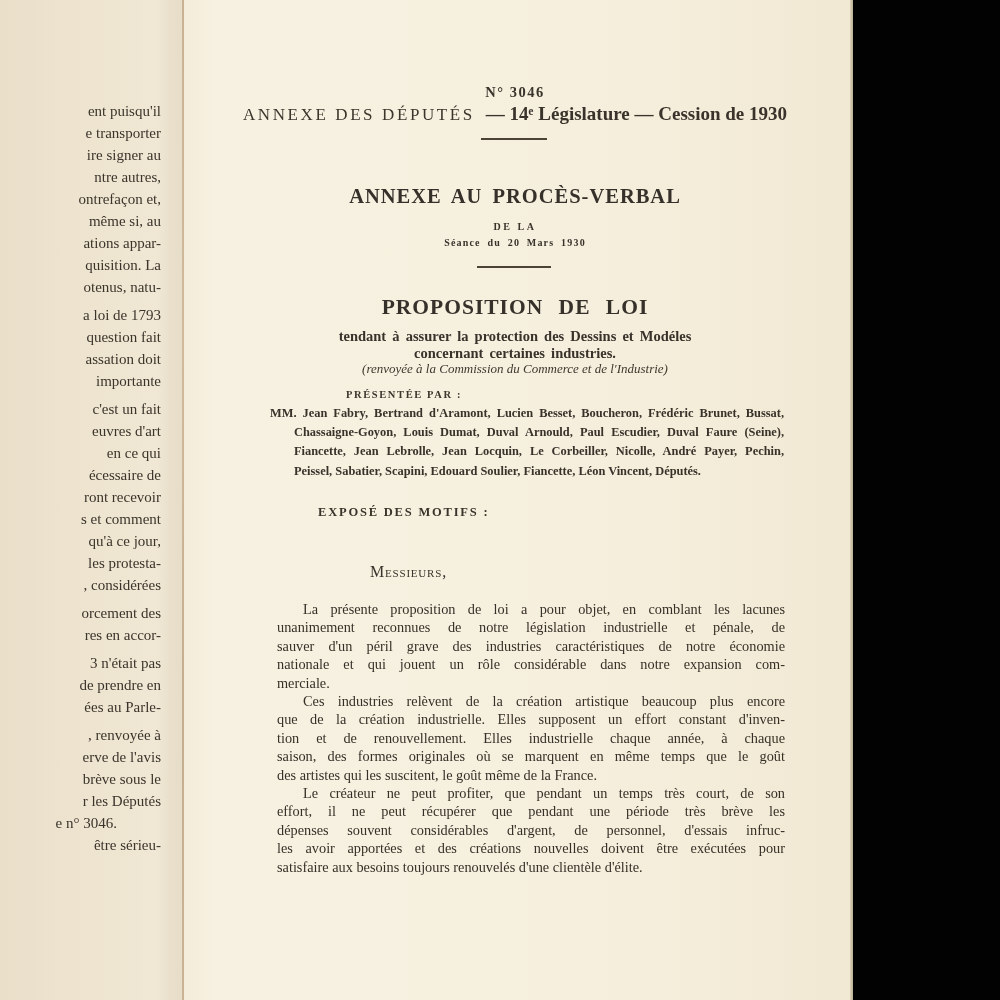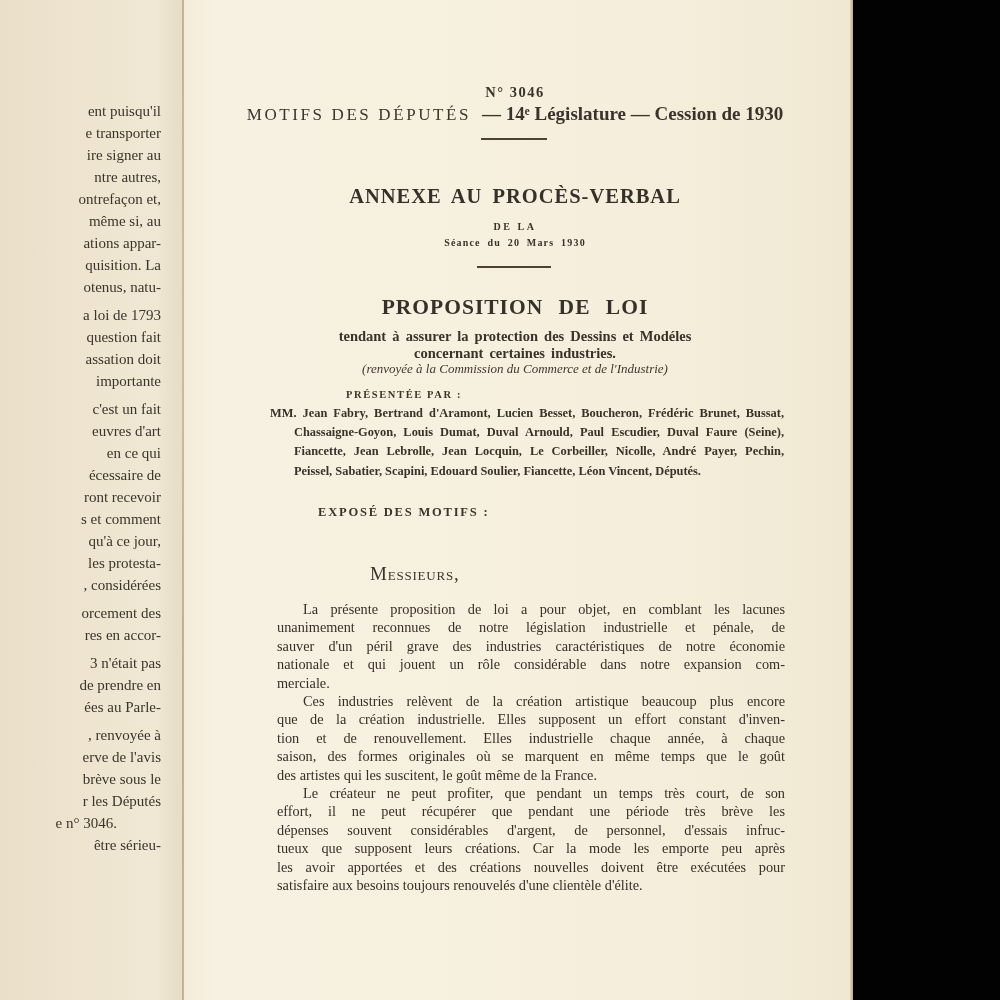--- a/index.html
+++ b/index.html
@@ -58,21 +58,21 @@
 
   .authors{
     position:absolute;left:270px;top:404px;width:514px;
     font-size:12.4px;line-height:19.2px;color:#38322a;font-weight:600;
   }
   .a-line{text-align:justify;text-align-last:justify;white-space:normal;}
   .a-line.cont{padding-left:24px;}
   .a-line.last{text-align-last:left;}
 
   .expose{position:absolute;left:318px;top:505px;font-size:12.5px;font-weight:700;letter-spacing:1.8px;color:#3a342b;}
-  .salutation{position:absolute;left:370px;top:563px;font-size:19px;font-variant:small-caps;letter-spacing:0.8px;color:#39332b;}
+  .salutation{position:absolute;left:370px;top:563px;font-size:16px;font-variant:small-caps;letter-spacing:0.8px;color:#39332b;}
 
   .bodytext{
     position:absolute;left:277px;top:600px;width:508px;
     font-size:14.3px;line-height:18.4px;color:#362f27;
   }
   .b-line{text-align:justify;text-align-last:justify;}
   .b-line.first{text-indent:26px;}
   .b-line.last{text-align-last:left;}
 </style>
 </head>
@@ -127,21 +127,21 @@
         <div class="lp-line">brève sous le</div>
         <div class="lp-line">r les Députés</div>
         <div class="lp-line" style="padding-right: 44px;">e n° 3046.</div>
         <div class="lp-line">être sérieu-</div>
       </div>
     </div>
 
   <div class="centered doc-number">N° 3046</div>
 
   <div class="centered header-line">
-    <span class="chamber">MOTIFS DES DÉPUTÉS</span>
+    <span class="chamber">ANNEXE DES DÉPUTÉS</span>
     <span class="session">— 14ᵉ Législature — Cession de 1930</span>
   </div>
 
   <div class="rule rule-1"></div>
 
   <div class="centered annexe-title">ANNEXE AU PROCÈS-VERBAL</div>
   <div class="centered de-la">DE LA</div>
   <div class="centered seance">Séance du 20 Mars 1930</div>
 
   <div class="rule rule-2"></div>
@@ -170,17 +170,16 @@
       <div class="b-line">nationale et qui jouent un rôle considérable dans notre expansion com-</div>
       <div class="b-line last">merciale.</div>
       <div class="b-line first">Ces industries relèvent de la création artistique beaucoup plus encore</div>
       <div class="b-line">que de la création industrielle. Elles supposent un effort constant d'inven-</div>
       <div class="b-line">tion et de renouvellement. Elles industrielle chaque année, à chaque</div>
       <div class="b-line">saison, des formes originales où se marquent en même temps que le goût</div>
       <div class="b-line last">des artistes qui les suscitent, le goût même de la France.</div>
       <div class="b-line first">Le créateur ne peut profiter, que pendant un temps très court, de son</div>
       <div class="b-line">effort, il ne peut récupérer que pendant une période très brève les</div>
       <div class="b-line">dépenses souvent considérables d'argent, de personnel, d'essais infruc-</div>
-      <div class="b-line">tueux que supposent leurs créations. Car la mode les emporte peu après</div>
       <div class="b-line">les avoir apportées et des créations nouvelles doivent être exécutées pour</div>
       <div class="b-line last">satisfaire aux besoins toujours renouvelés d'une clientèle d'élite.</div>
     </div>
 </div>
 
 </body></html>

